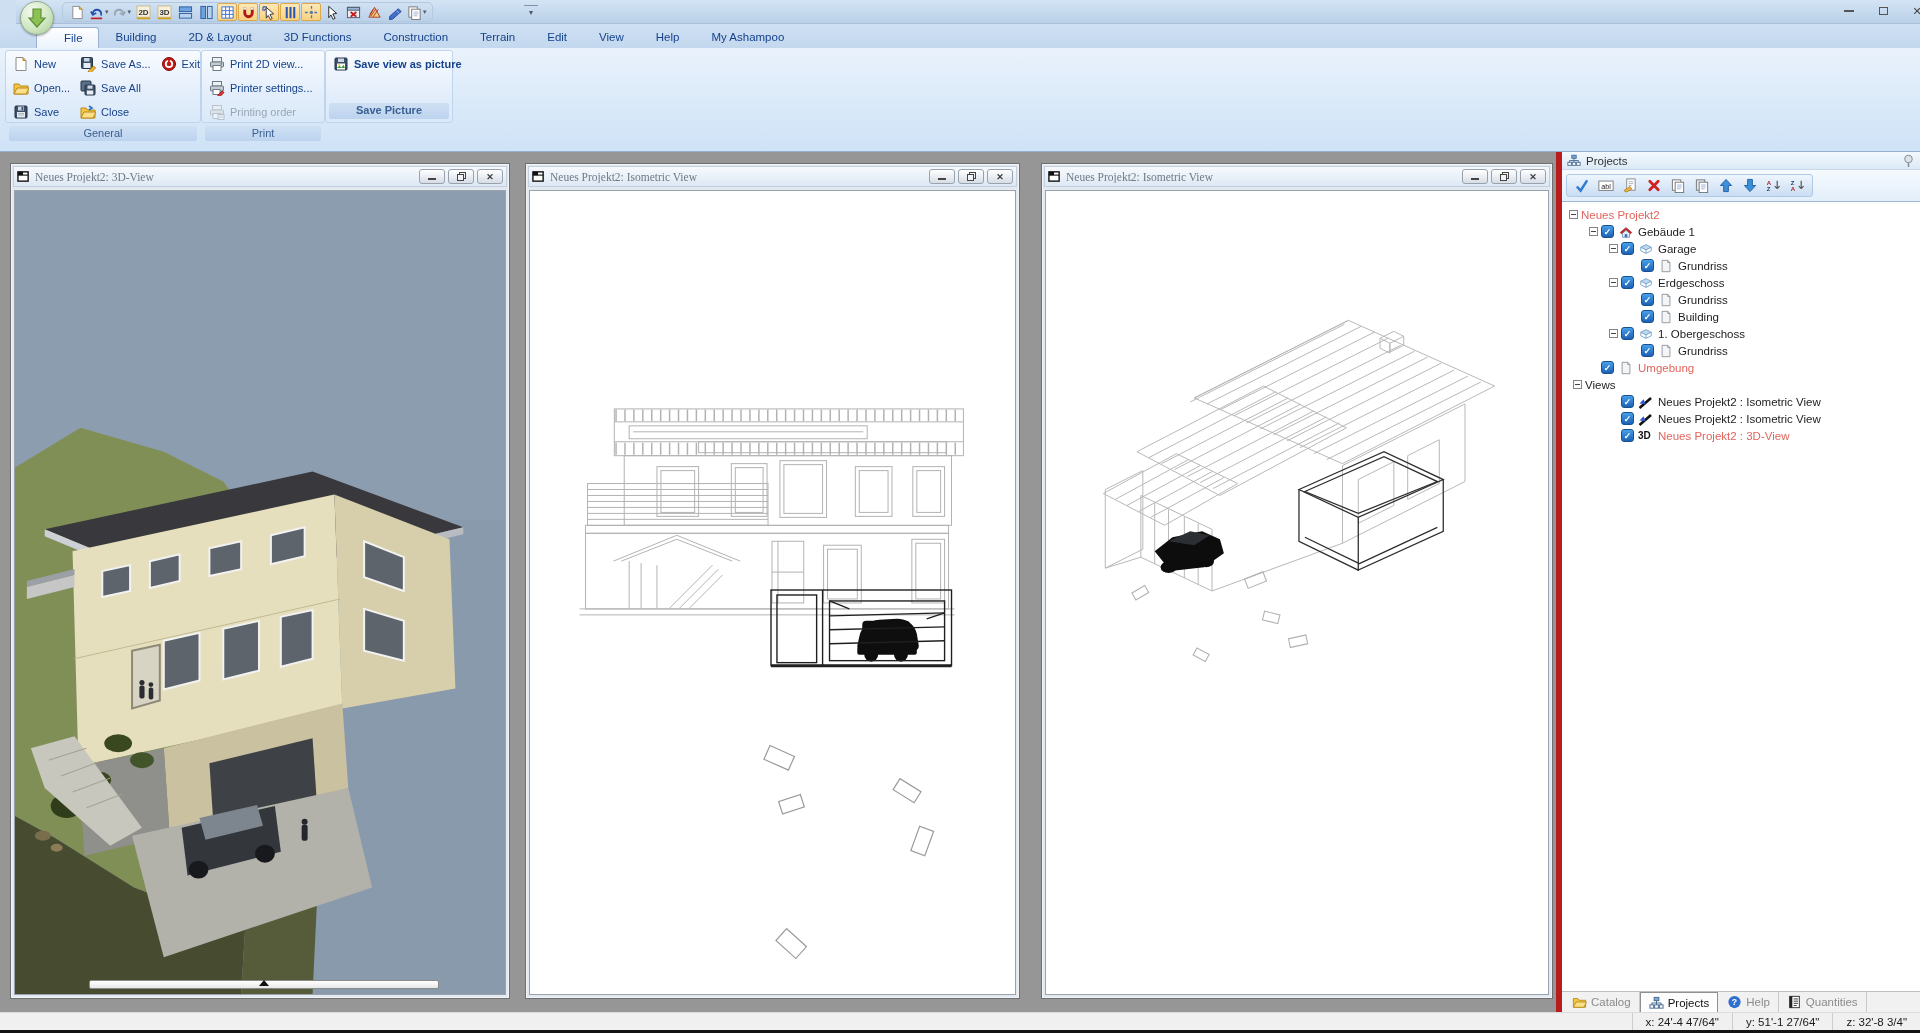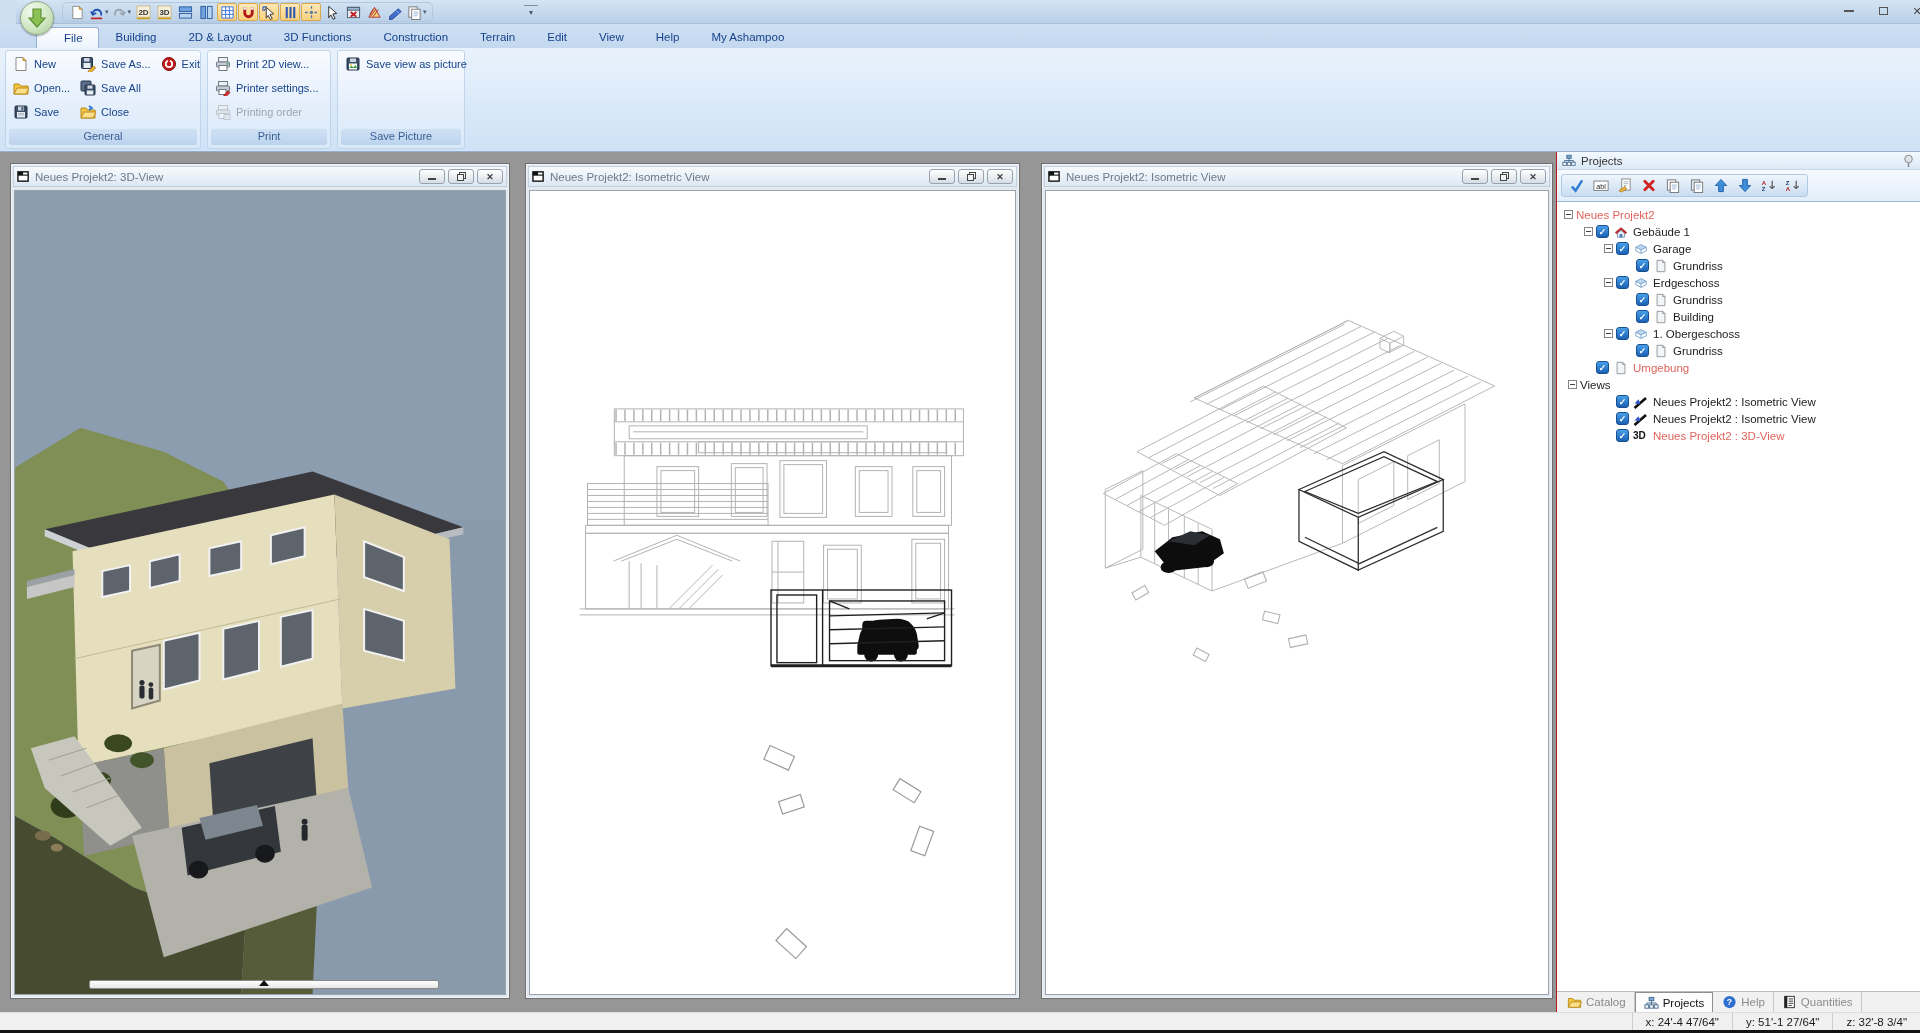--- a/index.html
+++ b/index.html
@@ -29,54 +29,54 @@
   
   .tabs{position:absolute;top:24px;left:0;width:1920px;height:24px;display:flex;align-items:flex-end;
     background:linear-gradient(#cfe0f3,#c3d7ee);padding-left:36px;}
   .tab{height:21px;line-height:20px;padding:0 15px;color:#15428b;font-size:11.5px;margin-right:2px;border-radius:3px 3px 0 0;}
   .tab.active{background:linear-gradient(#fefeff,#ecf4fc);border:1px solid #96b1d4;border-bottom:none;padding-left:27px;}
 
   
   .ribbon{position:absolute;top:48px;left:0;width:1920px;height:104px;
     background:linear-gradient(#e9f2fc,#d6e7f8 70%,#cfe2f6);border-bottom:1px solid #96b0cd;
     display:flex;align-items:flex-start;padding:2px 0 0 5px;}
-  .rgroup{height:99px;background:linear-gradient(#f8fbff,#e4eefb 60%,#d9e9f9);
-    border:1px solid #c0d4ec;border-radius:3px;display:flex;flex-direction:column;margin-right:6px;}
+  .rgroup{height:73px;background:linear-gradient(#f8fbff,#e4eefb 60%,#d9e9f9);
+    border:1px solid #c0d4ec;border-radius:3px;display:flex;flex-direction:column;margin-right:0;}
   .rcols{flex:1;display:flex;padding:3px 2px 0 4px;}
   .rcol{display:flex;flex-direction:column;margin-right:4px;}
   .ritem{display:flex;align-items:center;height:20px;margin-bottom:4px;padding:1px 3px;color:#15428b;white-space:nowrap;border-radius:2px;}
   .ricon{width:17px;height:16px;margin-right:4px;flex:none;}
   .ricon svg{width:16px;height:16px;display:block;}
   .rlabel{font-size:11px;}
   .ritem.rdisabled{color:#9aa6b4;}
   .ritem.rdisabled .ricon{opacity:.45;filter:grayscale(1);}
   .rglabel{height:16px;margin:0 3px 3px;background:linear-gradient(#cfe0f4,#bcd3ee);border-radius:2px;
     text-align:center;color:#3a5f92;font-size:11px;line-height:15px;}
 
   
   .workspace{position:absolute;top:152px;left:0;width:1920px;height:860px;background:#969696;}
-  .child{position:absolute;background:#e3e9f1;border:1px solid #6f6f6f;box-shadow:inset 0 0 0 1px #f0f4f9;padding:2px;}
+  .child{position:absolute;background:#e3e9f1;border:1px solid #6f6f6f;box-shadow:inset 0 0 0 1px #f0f4f9;padding:2px;font-family:Liberation Serif, serif;}
   .ctitle{height:21px;background:linear-gradient(#f7fafd,#dde8f4);border:1px solid #c3cfdd;
     display:flex;align-items:center;padding:0 3px;}
   .cicon svg{width:13px;height:13px;display:block;}
   .ctitle-text{color:#6f7a86;font-size:11.5px;margin-left:5px;flex:1;white-space:nowrap;overflow:hidden;}
   .cbtns{display:flex;gap:3px;}
   .cbtn{width:26px;height:15px;border:1px solid #98a2ae;border-radius:3px;
     background:linear-gradient(#ffffff,#d7dde5);display:flex;align-items:center;justify-content:center;
     font-size:9px;font-weight:bold;color:#3a3f45;}
   .ccontent{position:absolute;left:3px;right:3px;top:26px;bottom:3px;border:1px solid #9aa2ac;background:#fff;overflow:hidden;}
   .ccontent svg.scene{width:100%;height:100%;display:block;}
   .tiltbar{position:absolute;left:74px;bottom:5px;width:350px;height:9px;background:linear-gradient(#ffffff,#e8e8e8);
     border:1px solid #8a8a8a;border-radius:2px;}
   .tilt-thumb{position:absolute;left:50%;top:-1px;margin-left:-5px;width:0;height:0;
     border-left:5px solid transparent;border-right:5px solid transparent;border-bottom:6px solid #111;}
 
   
   .panel{position:absolute;top:0;right:0;width:364px;height:860px;background:#eef3f9;
-    border-left:1px solid #b91c1c;display:flex;flex-direction:column;}
+    border-left:6px solid #b91c1c;display:flex;flex-direction:column;}
   .phead{height:18px;background:linear-gradient(#f3f9fe,#dbe9f6);display:flex;align-items:center;
     padding:0 5px;border-bottom:1px solid #c8d8e9;}
   .phead svg{display:block;}
   .phead-title{font-size:11.5px;color:#333;margin-left:5px;flex:1;}
   .ptoolbar{height:32px;display:flex;align-items:center;padding:2px 4px;
     background:linear-gradient(#f6fafe,#e2eefa);border-bottom:1px solid #9db9d6;}
   .ptool-strip{display:flex;align-items:center;gap:3px;background:linear-gradient(#eff6fd,#c9ddf2);
     border:1px solid #b1c9e2;border-radius:3px;padding:1px 4px;}
   .ptbtn{width:21px;height:19px;display:flex;align-items:center;justify-content:center;}
   .ptbtn svg{width:16px;height:15px;display:block;}
@@ -401,21 +401,21 @@
                   <rect x="9" y="10.5" width="6" height="5" fill="#fff" stroke="#8a929c"></rect>
                   <path d="M10 12h4M10 13.5h4" stroke="#b0b6bd" stroke-width="0.8"></path>
                 </svg>
               </span>
               <span class="rlabel">Printing order</span>
             </div>
           </div>
         </div>
         <div class="rglabel">Print</div>
       </div>
-      <div class="rgroup" style="width: 128px;">
+      <div class="rgroup" style="width: 128px; font-weight: bold;">
         <div class="rcols">
           <div class="rcol">
             <div class="ritem">
               <span class="ricon">
                 <svg viewBox="0 0 16 16">
                   <rect x="2" y="2" width="12" height="12" rx="1" fill="#3b4f66" stroke="#24344a"></rect>
                   <rect x="5" y="2.5" width="6" height="3.5" fill="#cfd8e2"></rect>
                   <rect x="4" y="7.5" width="8" height="6" fill="#fff"></rect>
                   <path d="M4 12l2.5-2.2 2 1.6 2-2.6 1.5 3.2z" fill="#3aa03a"></path>
                   <circle cx="6" cy="9" r="0.9" fill="#f5c63f"></circle>

